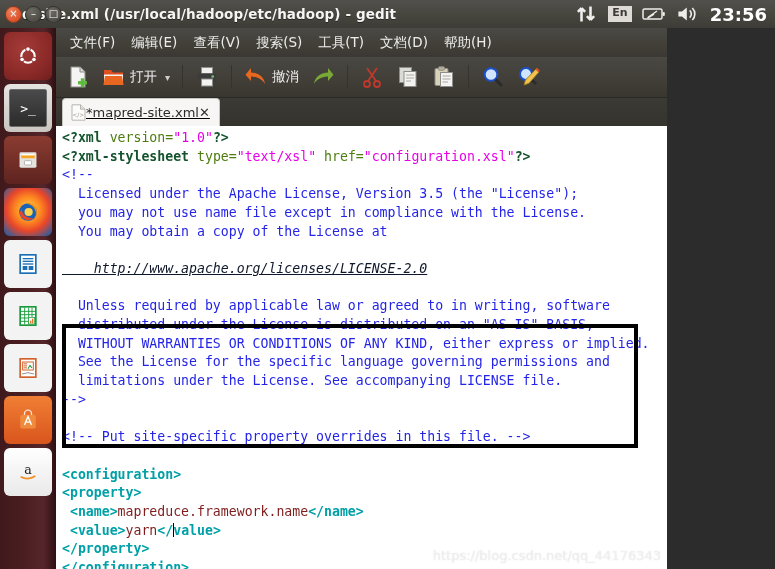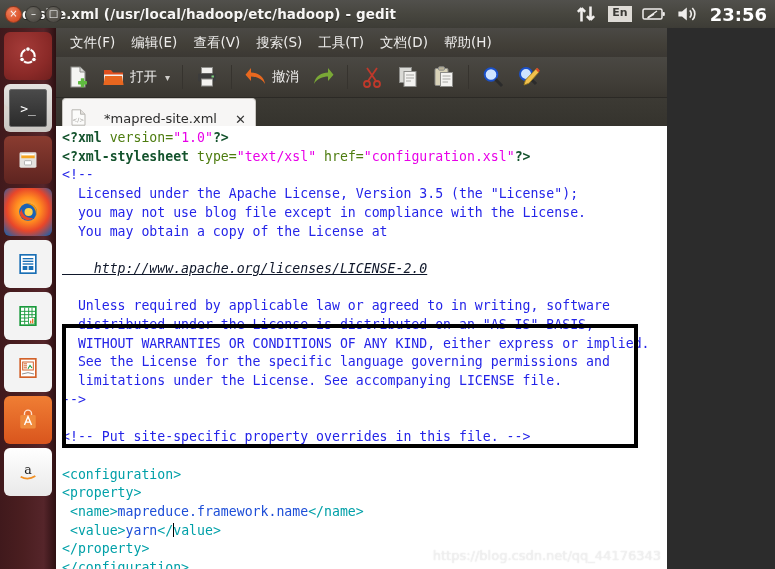--- a/index.html
+++ b/index.html
@@ -115,43 +115,44 @@
 
   #tabstrip {
     height: 28px; flex: 0 0 28px;
     background: linear-gradient(to bottom,#3c3a34,#35332d);
     padding-left: 6px; display: flex; align-items: flex-end;
   }
   #tab {
     height: 28px; background: #f7f6f5;
     border: 1px solid #c9c6c2; border-bottom: none;
     border-top-left-radius: 4px; border-top-right-radius: 4px;
-    display: flex; align-items: flex-end; gap: 18px;
+    display: flex; align-items: center; gap: 0;
     padding: 0 9px 0 8px;
+    text-decoration: underline;
   }
   .tab-xml-ic { width: 15px; height: 17px; flex: 0 0 15px; }
   #tabname { font-size: 13px; color: #2b2b2b; white-space: nowrap; }
   #tabclose { font-size: 13px; font-weight: bold; color: #333; line-height: 1; }
 
   #editor {
     flex: 1 1 auto; background: #ffffff; position: relative; overflow: hidden;
     padding: 3px 0 0 6px;
   }
   pre#code {
     font-family: "DejaVu Sans Mono", monospace;
     font-size: 13.2px; line-height: 18.7px;
     color: #000; white-space: pre; margin: 0;
   }
   .c-pi    { color: #14532d; font-weight: bold; }
   .c-pi-at { color: #4d7c0f; }
   .c-str   { color: #e800e8; }
   .c-cmt   { color: #2424e8; }
   .c-url   { color: #0f172a; font-style: italic; text-decoration: underline; }
-  .c-tag   { color: #00a0a8; font-weight: normal; }
-  .c-txt   { color: #1d4ed8; }
+  .c-tag   { color: #00a0a8; font-weight: bold; }
+  .c-txt   { color: #7f1d1d; }
   .caret   { display: inline-block; width: 1px; height: 14px; background: #000;
              vertical-align: -2px; margin: 0 -0.5px; }
 
   #blackbox {
     position: absolute; left: 6px; top: 198px; width: 576px; height: 124px;
     border: 4px solid #000; pointer-events: none;
   }
   #watermark {
     position: absolute; right: 6px; bottom: 6px;
     color: rgba(255,255,255,.62); font-size: 13px;
@@ -416,21 +417,21 @@
         <span id="tabname">*mapred-site.xml</span>
         <span id="tabclose">✕</span>
       </div>
     </div>
 
     <div id="editor">
 <pre id="code"><span class="c-pi">&lt;?xml</span> <span class="c-pi-at">version=</span><span class="c-str">"1.0"</span><span class="c-pi">?&gt;</span>
 <span class="c-pi">&lt;?xml-stylesheet</span> <span class="c-pi-at">type=</span><span class="c-str">"text/xsl"</span> <span class="c-pi-at">href=</span><span class="c-str">"configuration.xsl"</span><span class="c-pi">?&gt;</span>
 <span class="c-cmt">&lt;!--</span>
 <span class="c-cmt">  Licensed under the Apache License, Version 3.5 (the "License");</span>
-<span class="c-cmt">  you may not use blog file except in compliance with the License.</span>
+<span class="c-cmt">  you may not use name file except in compliance with the License.</span>
 <span class="c-cmt">  You may obtain a copy of the License at</span>
 
 <span class="c-url">    http://www.apache.org/licenses/LICENSE-2.0</span>
 
 <span class="c-cmt">  Unless required by applicable law or agreed to in writing, software</span>
 <span class="c-cmt">  distributed under the License is distributed on an "AS IS" BASIS,</span>
 <span class="c-cmt">  WITHOUT WARRANTIES OR CONDITIONS OF ANY KIND, either express or implied.</span>
 <span class="c-cmt">  See the License for the specific language governing permissions and</span>
 <span class="c-cmt">  limitations under the License. See accompanying LICENSE file.</span>
 <span class="c-cmt">--&gt;</span>

